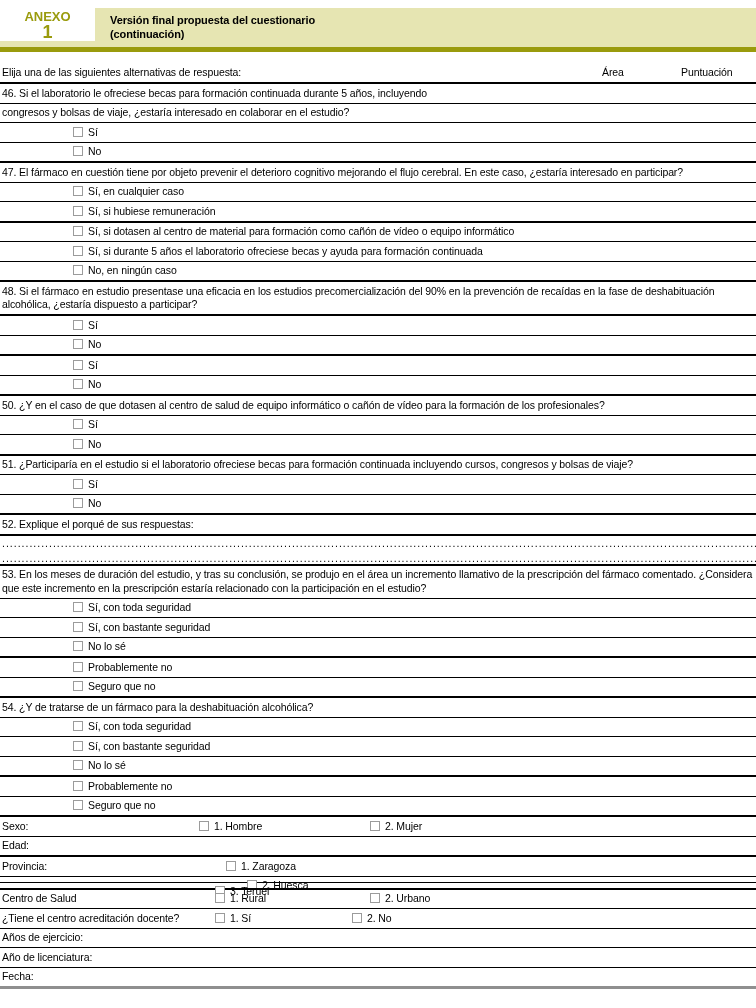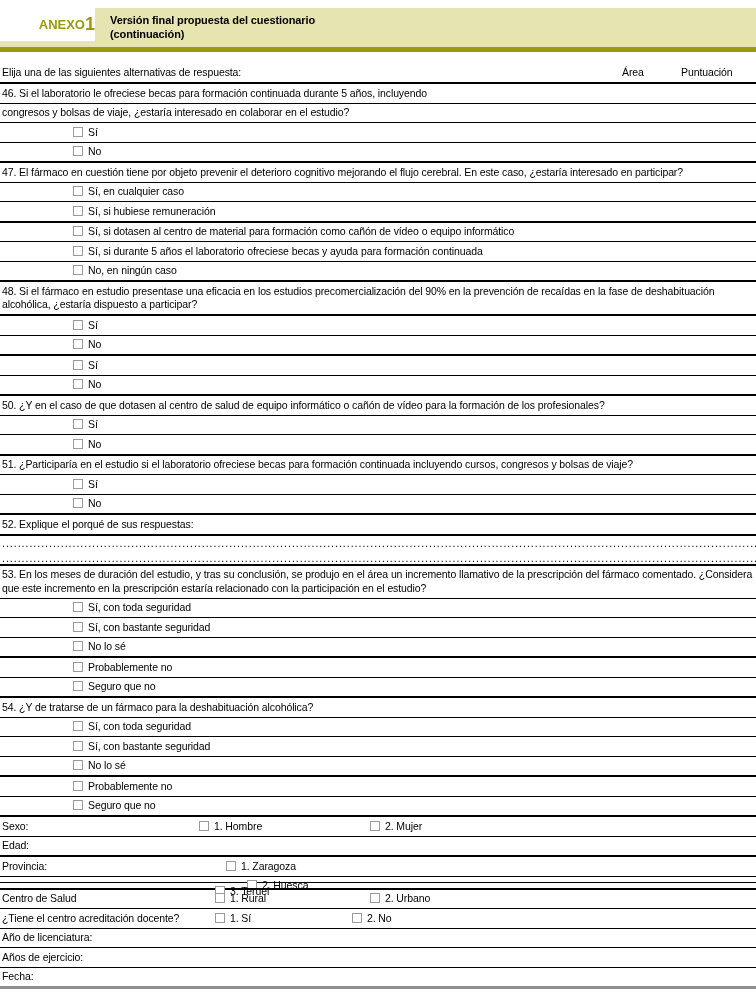--- a/index.html
+++ b/index.html
@@ -10,37 +10,37 @@
     letter-spacing:-0.1px;
     color:#000;
   }
   .page{width:756px;box-sizing:border-box}
 
   
   .band-wrap{margin-top:8px}
   .band{position:relative;height:39px;background:var(--band-bg);}
   .anexo-box{
     position:absolute;left:0;top:0;width:95px;height:33px;background:#fff;
-    display:flex;flex-direction:row;align-items:center;justify-content:flex-end;
+    display:flex;flex-direction:column;align-items:center;justify-content:flex-end;
   }
   .anexo-label{font-weight:bold;font-size:13px;color:var(--accent);line-height:14px;margin-top:1px;letter-spacing:0}
   .anexo-number{font-weight:bold;font-size:18px;color:var(--accent);line-height:17px;letter-spacing:0}
   .band-title{
     position:absolute;left:110px;top:5px;
     font-weight:bold;font-size:11px;line-height:14px;color:#000;
   }
   .olive-bar{height:5px;background:var(--accent)}
 
   
   .instruction{
     position:relative;height:20px;line-height:20px;
     border-bottom:2px solid #000;margin-top:10px;
   }
   .instruction .ins-text{padding-left:2px}
-  .col-area{position:absolute;left:622px;top:0}
+  .col-area{position:absolute;left:602px;top:0}
   .col-punt{position:absolute;left:681px;top:0}
 
   
   .row{position:relative;line-height:13.5px;padding:2.5px 0 2.5px 2px;box-sizing:border-box}
   .b1{border-bottom:1px solid #000}
   .b2{border-bottom:2px solid #000}
   .b3{border-bottom:3px solid var(--graybar)}
   .opt{padding-left:73px}
   .cb{
     display:inline-block;width:8px;height:8px;background:#fff;
@@ -111,18 +111,18 @@
       <div class="row b2 opt"><span class="cb"></span><span>No lo sé</span></div>
       <div class="row b1 opt"><span class="cb"></span><span>Probablemente no</span></div>
       <div class="row b2 opt"><span class="cb"></span><span>Seguro que no</span></div>
       <div class="row b1"><span>Sexo:</span><span class="fopt" style="left: 199px;"><span class="cb"></span><span>1. Hombre</span></span><span class="fopt" style="left: 370px;"><span class="cb"></span><span>2. Mujer</span></span></div>
       <div class="row b2"><span>Edad:</span></div>
       <div class="row b1"><span>Provincia:</span><span class="fopt" style="left: 215px; margin-left: 11px;"><span class="cb"></span><span>1. Zaragoza</span></span></div>
       <div class="row b1"><span></span><span class="fopt" style="left: 215px; padding-left: 32px;"><span class="cb"></span><span>2. Huesca</span></span></div>
       <div class="row b2"><span></span><span class="fopt" style="left: 215px;"><span class="cb"></span><span>3. Teruel</span></span></div>
       <div class="row b1"><span>Centro de Salud</span><span class="fopt" style="left: 215px;"><span class="cb"></span><span>1. Rural</span></span><span class="fopt" style="left: 370px;"><span class="cb"></span><span>2. Urbano</span></span></div>
       <div class="row b1"><span>¿Tiene el centro acreditación docente?</span><span class="fopt" style="left: 215px;"><span class="cb"></span><span>1. Sí</span></span><span class="fopt" style="left: 352px;"><span class="cb"></span><span>2. No</span></span></div>
+      <div class="row b1"><span>Años de ejercicio:</span></div>
       <div class="row b1"><span>Año de licenciatura:</span></div>
-      <div class="row b1"><span>Años de ejercicio:</span></div>
       <div class="row b3"><span>Fecha:</span></div>
     </div>
 
 </div>
 
 </body></html>

